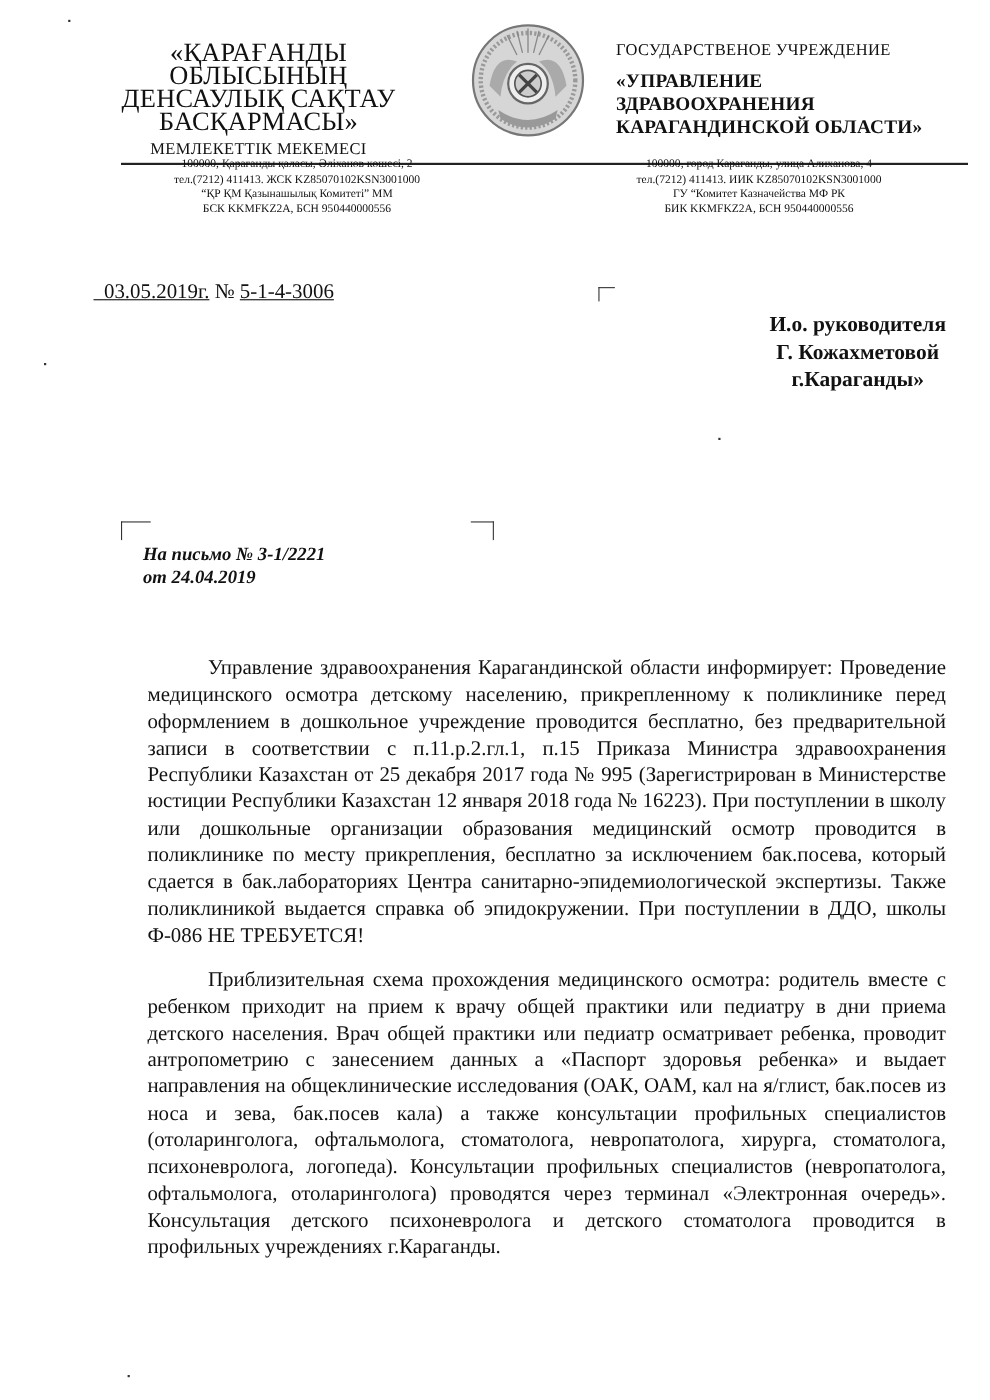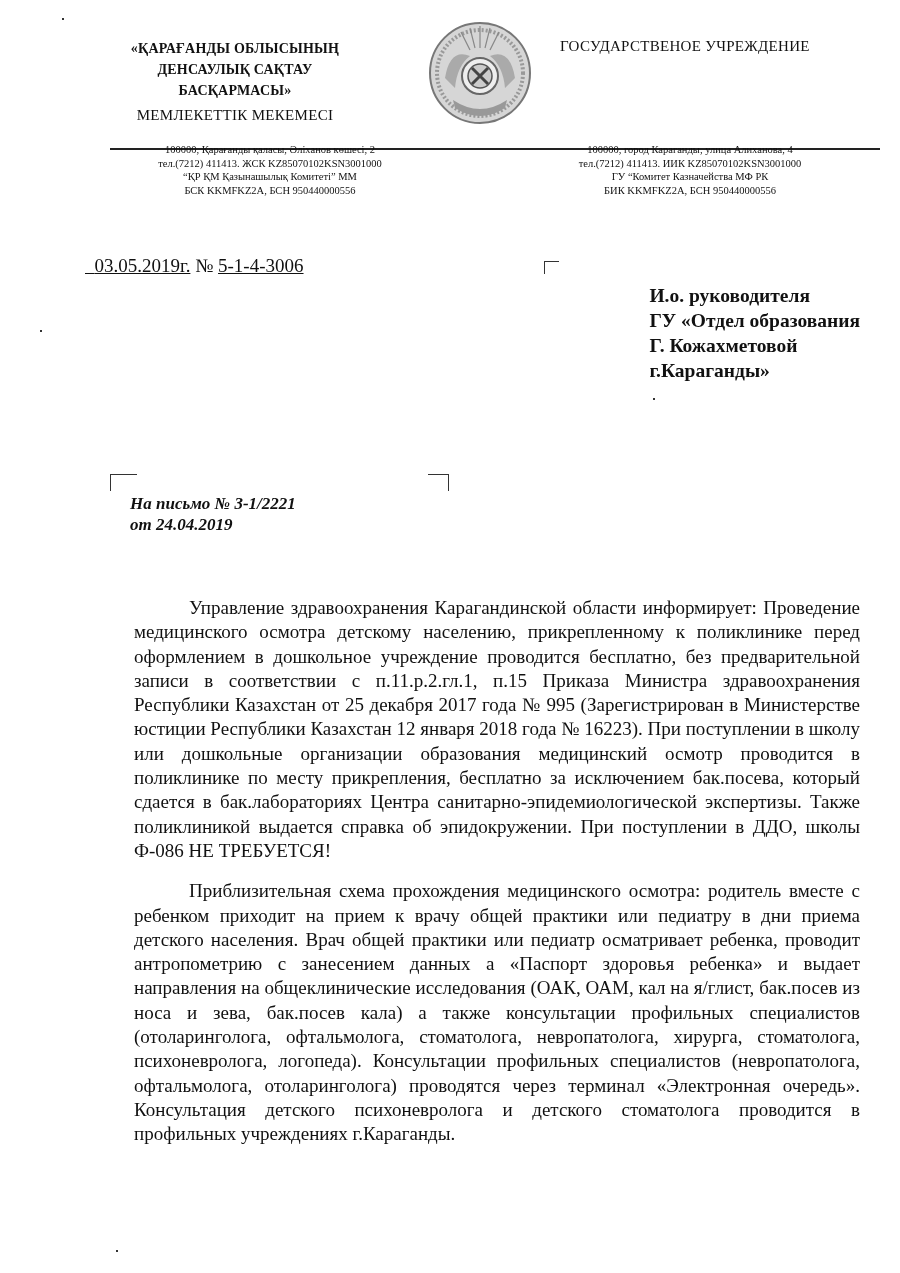--- a/index.html
+++ b/index.html
@@ -2,21 +2,21 @@
 <html><head>
 <meta charset="utf-8">
 <style>
   html, body { margin: 0; padding: 0; background: #ffffff; }
   body { width: 900px; height: 1273px; position: relative; overflow: hidden;
          font-family: "Liberation Serif", "DejaVu Serif", serif; color: #111; }
   .abs { position: absolute; }
 
   
   .hdr-left { left: 100px; top: 38px; width: 270px; text-align: center; }
-  .hdr-left .org { font-weight: bold; font-size: 14px; line-height: 21px; letter-spacing: 0.2px; }
+  .hdr-left .org { font-weight: normal; font-size: 24px; line-height: 21px; letter-spacing: 0.2px; }
   .hdr-left .sub { font-size: 15px; margin-top: 6px; letter-spacing: 0.3px; }
 
   
   .hdr-right { left: 560px; top: 38px; width: 320px; text-align: left; }
   .hdr-right .sub { font-size: 15px; letter-spacing: 0.3px; }
   .hdr-right .org { font-weight: bold; font-size: 17.5px; line-height: 21px; margin-top: 8px; letter-spacing: 0.2px; }
 
   
   .emblem { left: 425px; top: 18px; width: 110px; height: 110px; }
 
@@ -32,21 +32,21 @@
   .ref { left: 85px; top: 255px; font-size: 19px; }
   .ref .u { text-decoration: underline; }
 
   
   .corner { width: 14px; height: 12px; border-color: #333; border-style: solid; }
   .c1 { left: 544px; top: 261px; border-width: 1.5px 0 0 1.5px; }
   .c2 { left: 110px; top: 474px; width: 26px; height: 16px; border-width: 1px 0 0 1px; }
   .c3 { left: 428px; top: 474px; width: 20px; height: 16px; border-width: 1px 1px 0 0; }
 
   
-  .addressee { right: 40px; top: 283px; text-align: left; font-weight: bold; font-size: 19.5px; line-height: 25px; }
+  .addressee { right: 40px; top: 283px; text-align: center; font-weight: bold; font-size: 19.5px; line-height: 25px; }
 
   
   .inref { left: 130px; top: 493px; font-style: italic; font-weight: bold; font-size: 17px; line-height: 21px; }
 
   
   .body { left: 118px; top: 580px; width: 758px; font-size: 19px; line-height: 24.3px; text-align: justify; }
   .body p { margin: 16px; text-indent: 55px; }
 
   .speck { width: 2px; height: 2px; background: #333; }
 </style>
@@ -77,20 +77,25 @@
     <path d="M90 60 Q85 30 65 38 Q78 48 80 70 Z" fill="#aaa"></path>
     <circle cx="55" cy="58" r="18" fill="#eee" stroke="#666" stroke-width="2"></circle>
     <circle cx="55" cy="58" r="12" fill="#ccc" stroke="#555" stroke-width="1.5"></circle>
     <path d="M47 50 L63 66 M63 50 L47 66" stroke="#444" stroke-width="3"></path>
     <path d="M28 82 Q55 100 82 82 L80 90 Q55 106 30 90 Z" fill="#999"></path>
   </svg>
 </div>
 
 <div class="abs hdr-right">
   <div class="sub">ГОСУДАРСТВЕНОЕ УЧРЕЖДЕНИЕ</div>
+  <div class="org">
+    <div>«УПРАВЛЕНИЕ</div>
+    <div>ЗДРАВООХРАНЕНИЯ</div>
+    <div>КАРАГАНДИНСКОЙ ОБЛАСТИ»</div>
+  </div>
 </div>
 
 <div class="abs rule"></div>
 
 <div class="abs addr addr-left">
   <div>100000, Қарағанды қаласы, Әліханов көшесі, 2</div>
   <div>тел.(7212) 411413. ЖСК KZ85070102KSN3001000</div>
   <div>“ҚР ҚМ Қазынашылық Комитеті” ММ</div>
   <div>БСК KKMFKZ2A, БСН 950440000556</div>
 </div>
@@ -104,21 +109,20 @@
 <div class="abs ref">
   <span class="u">&nbsp;&nbsp;<span>03.05.2019г.</span></span>
   <span>№</span>
   <span class="u">5-1-4-3006</span>
 </div>
 
 <div class="abs corner c1"></div>
 
 <div class="abs addressee">
   <div>И.о. руководителя</div>
-  <div>ГУ «Отдел образования</div>
   <div>Г. Кожахметовой</div>
   <div>г.Караганды»</div>
 </div>
 
 <div class="abs corner c2"></div>
 <div class="abs corner c3"></div>
 
 <div class="abs inref">
   <div>На письмо № 3-1/2221</div>
   <div>от 24.04.2019</div>

